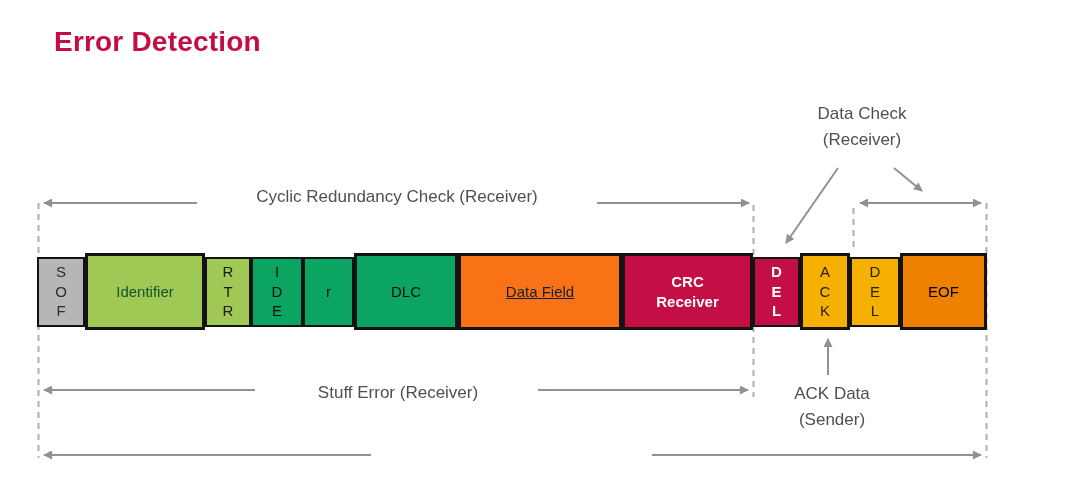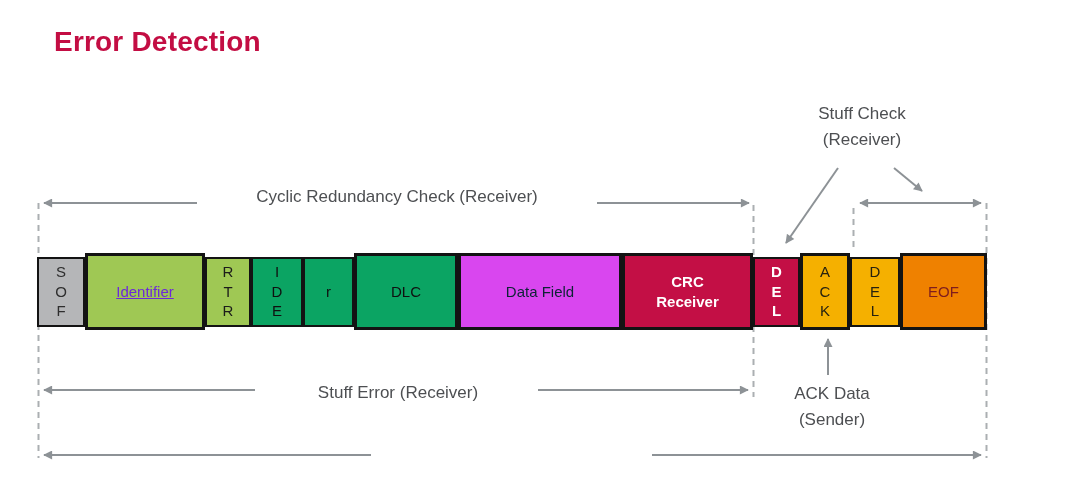--- a/index.html
+++ b/index.html
@@ -65,52 +65,52 @@
     <line x1="255" y1="390" x2="44" y2="390" stroke="#8d9296" stroke-width="2" marker-end="url(#arr)"></line>
     <line x1="538" y1="390" x2="748" y2="390" stroke="#8d9296" stroke-width="2" marker-end="url(#arr)"></line>
 
     <line x1="828" y1="375" x2="828" y2="339" stroke="#8d9296" stroke-width="2" marker-end="url(#arr)"></line>
 
     <line x1="371" y1="455" x2="44" y2="455" stroke="#8d9296" stroke-width="2" marker-end="url(#arr)"></line>
     <line x1="652" y1="455" x2="981" y2="455" stroke="#8d9296" stroke-width="2" marker-end="url(#arr)"></line>
   </svg>
 
   <div class="chk-label" style="left:397px;top:184px;">Cyclic Redundancy Check (Receiver)</div>
-  <div class="chk-label" style="left:862px;top:101px;">Stuff Check
+  <div class="chk-label" style="left:862px;top:101px;">Data Check
 (Receiver)</div>
   <div class="chk-label" style="left:398px;top:380px;">Stuff Error (Receiver)</div>
   <div class="chk-label" style="left:832px;top:381px;">ACK Data
 (Sender)</div>
 
   <div class="frame">
     <div class="box" style="background: rgb(181, 182, 184); color: rgb(46, 46, 46); width: 48px;">
         <span>S
 O
 F</span>
       </div>
-    <div class="box tall" style="background: rgb(159, 200, 84); color: #6d28d9; width: 120px; text-decoration: underline;">
+    <div class="box tall" style="background: rgb(159, 200, 84); color: #14532d; width: 120px;">
         <span>Identifier</span>
       </div>
     <div class="box" style="background: rgb(159, 200, 84); color: rgb(28, 28, 26); width: 46px;">
         <span>R
 T
 R</span>
       </div>
     <div class="box" style="background: rgb(11, 164, 99); color: rgb(16, 16, 16); width: 52px;">
         <span>I
 D
 E</span>
       </div>
     <div class="box" style="background: rgb(11, 164, 99); color: rgb(16, 16, 16); width: 51px;">
         <span>r</span>
       </div>
     <div class="box tall" style="background: rgb(11, 164, 99); color: rgb(16, 16, 16); width: 104px; align-items: center;">
         <span>DLC</span>
       </div>
-    <div class="box tall" style="background: #d946ef; color: rgb(13, 35, 53); width: 164px;">
+    <div class="box tall" style="background: #f97316; color: rgb(13, 35, 53); width: 164px; text-decoration: underline;">
         <span>Data Field</span>
       </div>
     <div class="box tall bold" style="background: rgb(195, 15, 69); color: rgb(255, 255, 255); width: 131px;">
         <span>CRC
 Receiver</span>
       </div>
     <div class="box bold" style="background: rgb(195, 15, 69); color: rgb(255, 255, 255); width: 47px;">
         <span>D
 E
 L</span>
@@ -118,19 +118,19 @@
     <div class="box tall" style="background: rgb(245, 176, 0); color: rgb(39, 34, 15); width: 50px;">
         <span>A
 C
 K</span>
       </div>
     <div class="box" style="background: rgb(245, 176, 0); color: rgb(39, 34, 15); width: 50px;">
         <span>D
 E
 L</span>
       </div>
-    <div class="box tall" style="background: rgb(239, 129, 0); color: #7f1d1d; width: 87px;">
+    <div class="box tall" style="background: rgb(239, 129, 0); color: #000000; width: 87px;">
         <span>EOF</span>
       </div>
   </div>
 
 
 </div>
 
 </body></html>

